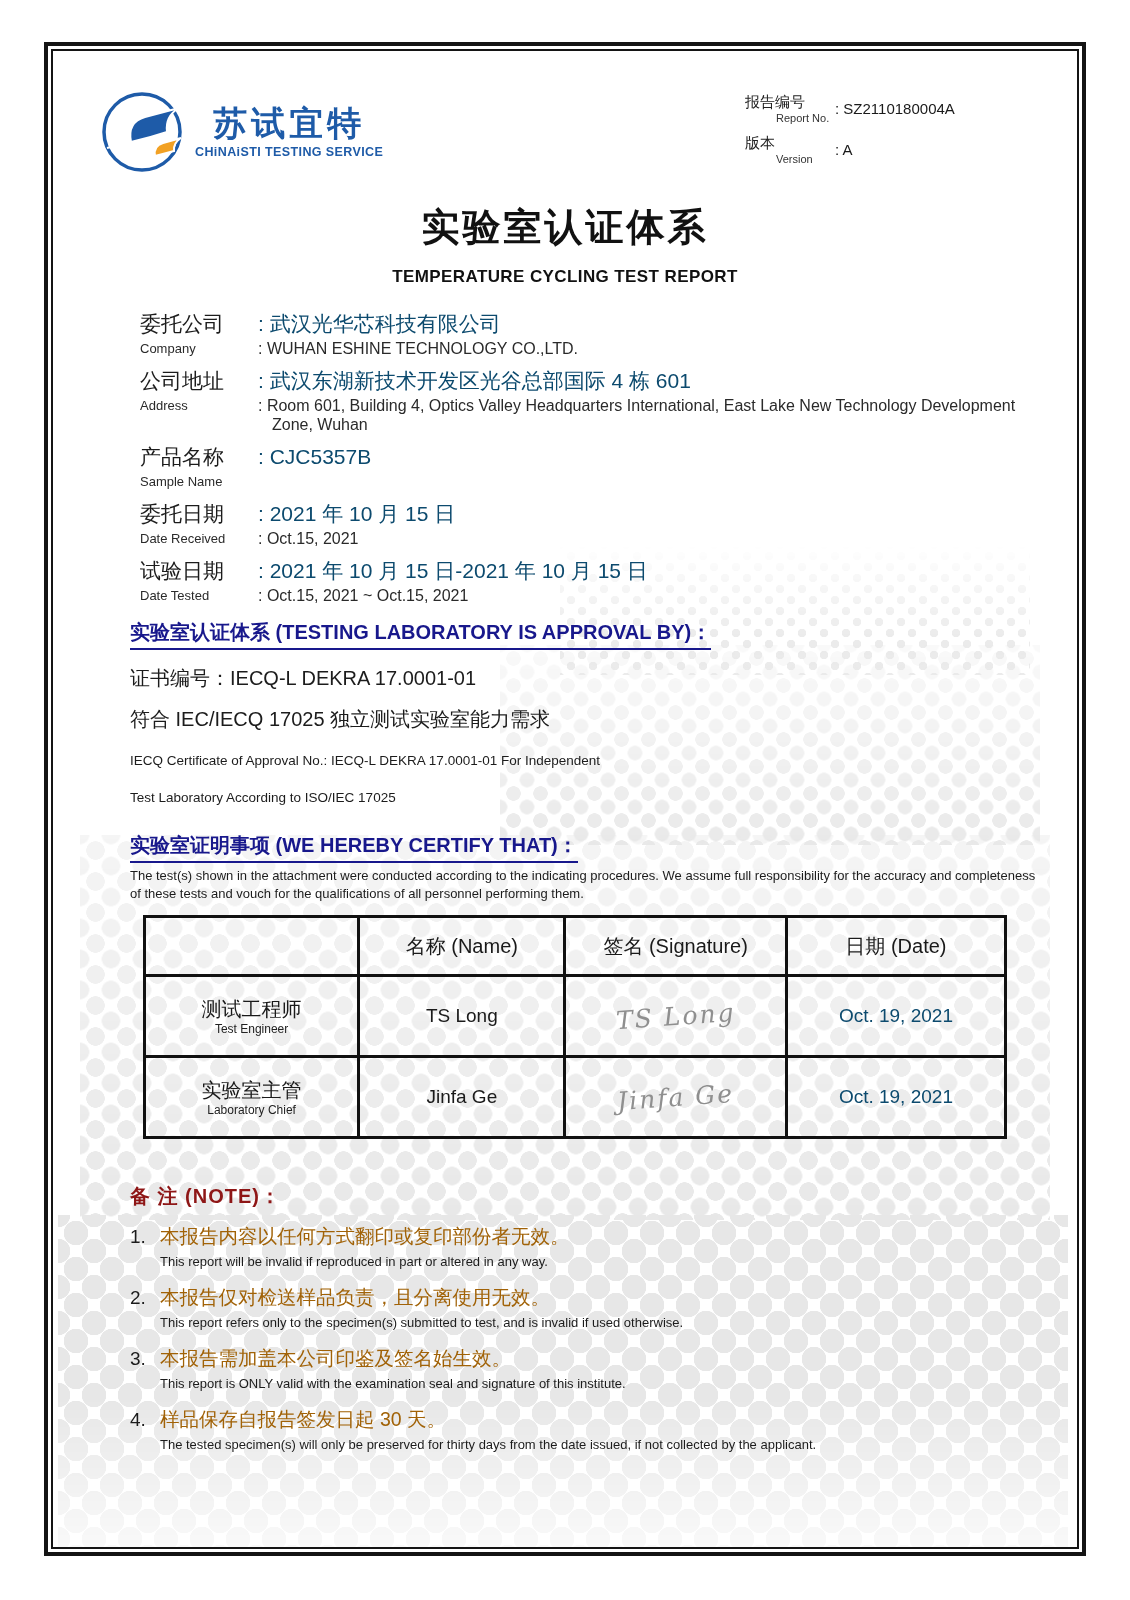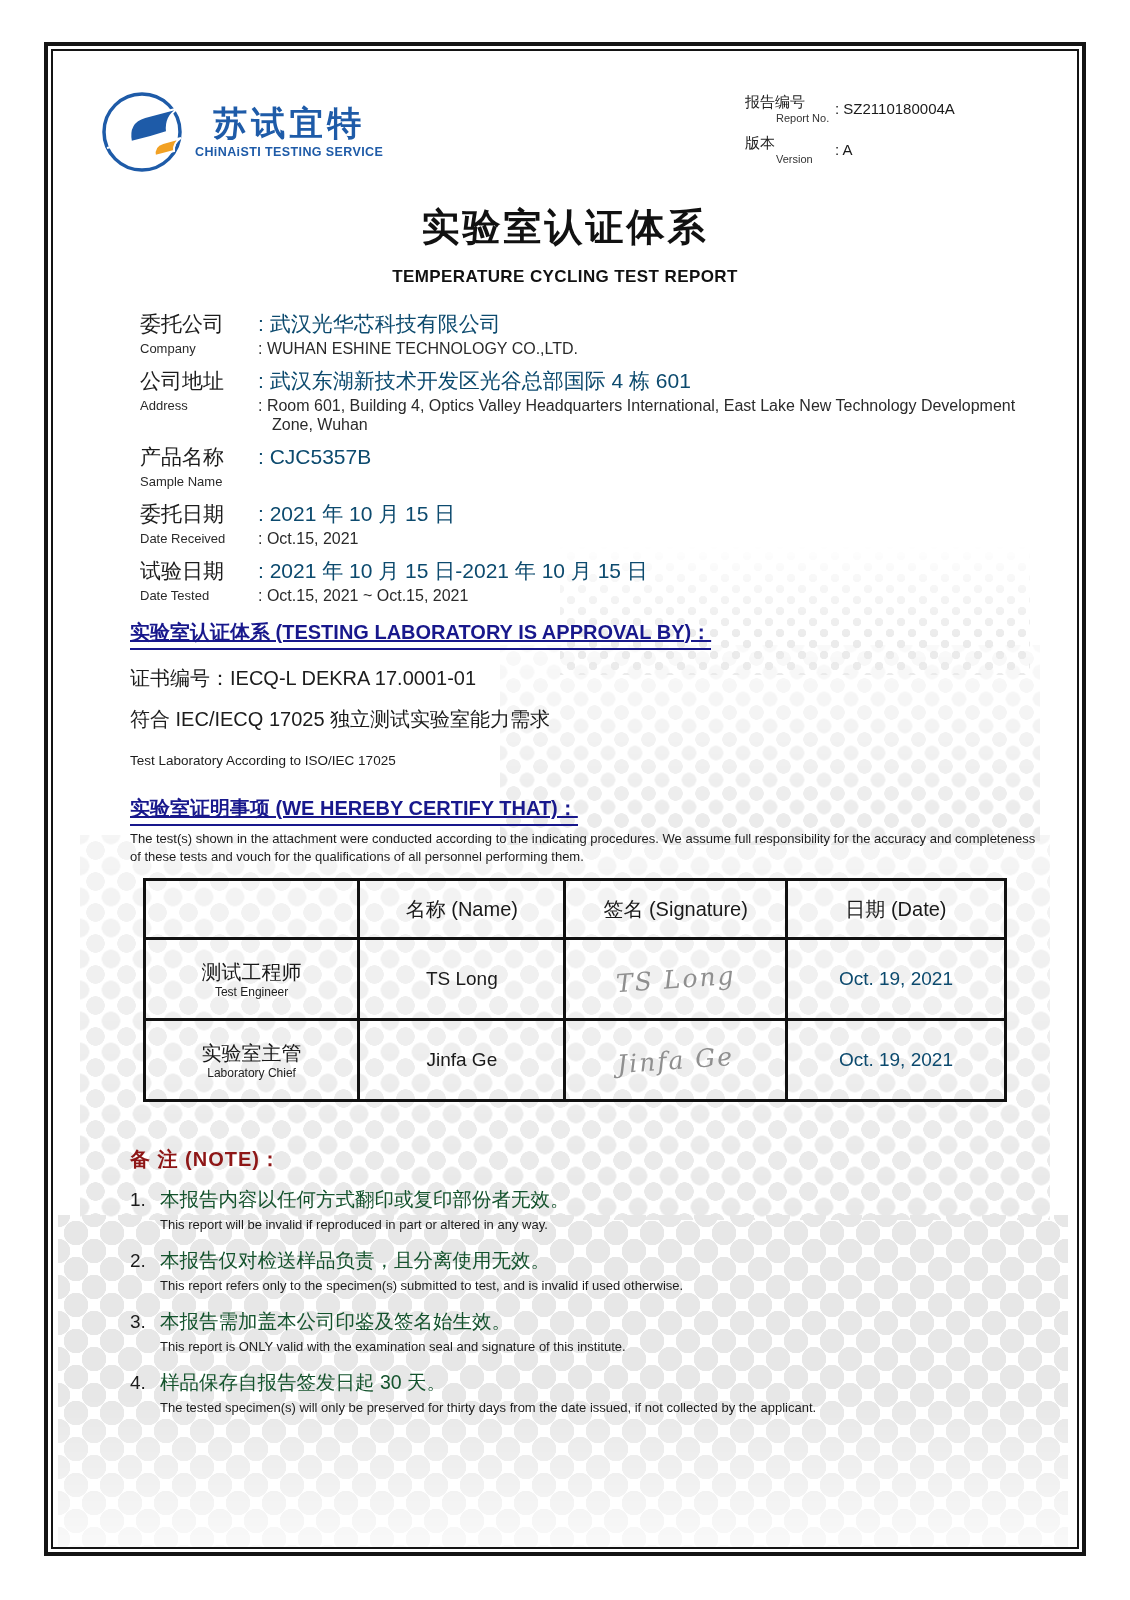--- a/index.html
+++ b/index.html
@@ -49,21 +49,21 @@
   .field{margin-bottom:8px;}
   .frow{display:flex;}
   .flbl{width:118px;flex:none;}
   .fval{flex:1;padding-left:14px;text-indent:-14px;}
   .cnrow .flbl{font-size:21px;color:#1c1c1c;line-height:30px;}
   .cnrow .fval{font-size:21px;color:#0c4a6e;line-height:30px;}
   .enrow .flbl{font-size:13px;color:#2a2a2a;line-height:19px;}
   .enrow .fval{font-size:16px;color:#2a2a2a;line-height:19px;}
   
   .sect{margin-left:45px;}
-  .sect-h{display:inline-block;font-size:20px;font-weight:bold;color:#18188c;border-bottom:2px solid #18188c;padding-bottom:2px;text-decoration:underline;}
+  .sect-h{display:inline-block;font-size:20px;font-weight:bold;color:#18188c;border-bottom:2px solid #18188c;padding-bottom:2px;}
   .approval{margin-top:14px;}
   .ap-line{font-size:20px;color:#1c1c1c;margin-top:15px;line-height:26px;}
   .ap-en{font-size:13.5px;color:#1c1c1c;margin-top:20px;line-height:17px;}
   .certify{margin-top:26px;}
   .cert-para-cn{font-size:20px;color:#1c1c1c;line-height:37px;margin-top:12px;}
   .cert-para-en{font-size:13px;color:#1c1c1c;line-height:18px;margin-top:4px;}
   
   .sigtable{margin-top:12px;margin-left:58px;border-collapse:collapse;width:864px;}
   .sigtable td{border:3px solid #111;text-align:center;vertical-align:middle;background:transparent;}
   .sigtable .hrow td{height:54px;font-size:20px;color:#1a1a1a;}
@@ -72,21 +72,21 @@
   .role-en{font-size:12px;color:#222;line-height:15px;}
   .nm{font-size:19px;color:#1a1a1a;}
   .dt{font-size:19px;color:#0c4a6e;}
   .sig{font-size:25px;color:#8f8f8f;font-style:italic;transform:rotate(-4deg);display:inline-block;letter-spacing:2px;font-family:"DejaVu Serif","Liberation Serif",serif;}
   
   .notes{margin-top:44px;margin-left:45px;}
   .notes-h{font-size:20px;font-weight:bold;color:#8e1616;letter-spacing:1px;}
   .note{margin-top:12px;}
   .note-cnline{display:flex;}
   .note-num{width:30px;flex:none;font-size:19px;color:#1c1c1c;line-height:29px;}
-  .note-cn{font-size:19.5px;color:#14532d;line-height:29px;}
+  .note-cn{font-size:19.5px;color:#a16207;line-height:29px;}
   .note-en{font-size:13px;color:#1c1c1c;line-height:18px;margin-left:30px;margin-top:2px;}
 </style>
 </head>
 <body>
 
 <div class="page">
   <div class="dots d1"></div>
   <div class="dots d2"></div>
   <div class="dots d3"></div>
   <div class="dots d4"></div>
@@ -177,20 +177,21 @@
           <div class="flbl">Date Tested</div>
           <div class="fval">: Oct.15, 2021 ~ Oct.15, 2021</div>
         </div>
       </div>
     </div>
 
     <div class="sect approval">
       <span class="sect-h">实验室认证体系 (TESTING LABORATORY IS APPROVAL BY)：</span>
       <div class="ap-line">证书编号：IECQ-L DEKRA 17.0001-01</div>
       <div class="ap-line">符合 IEC/IECQ 17025 独立测试实验室能力需求</div>
+      <div class="ap-en">IECQ Certificate of Approval No.: IECQ-L DEKRA 17.0001-01 For Independent</div>
       <div class="ap-en">Test Laboratory According to ISO/IEC 17025</div>
     </div>
 
     <div class="sect certify">
       <span class="sect-h">实验室证明事项 (WE HEREBY CERTIFY THAT)：</span>
       <div class="cert-para-en">The test(s) shown in the attachment were conducted according to the indicating procedures. We assume full responsibility for the accuracy and completeness of these tests and vouch for the qualifications of all personnel performing them.</div>
     </div>
 
     <table class="sigtable">
       <colgroup>

